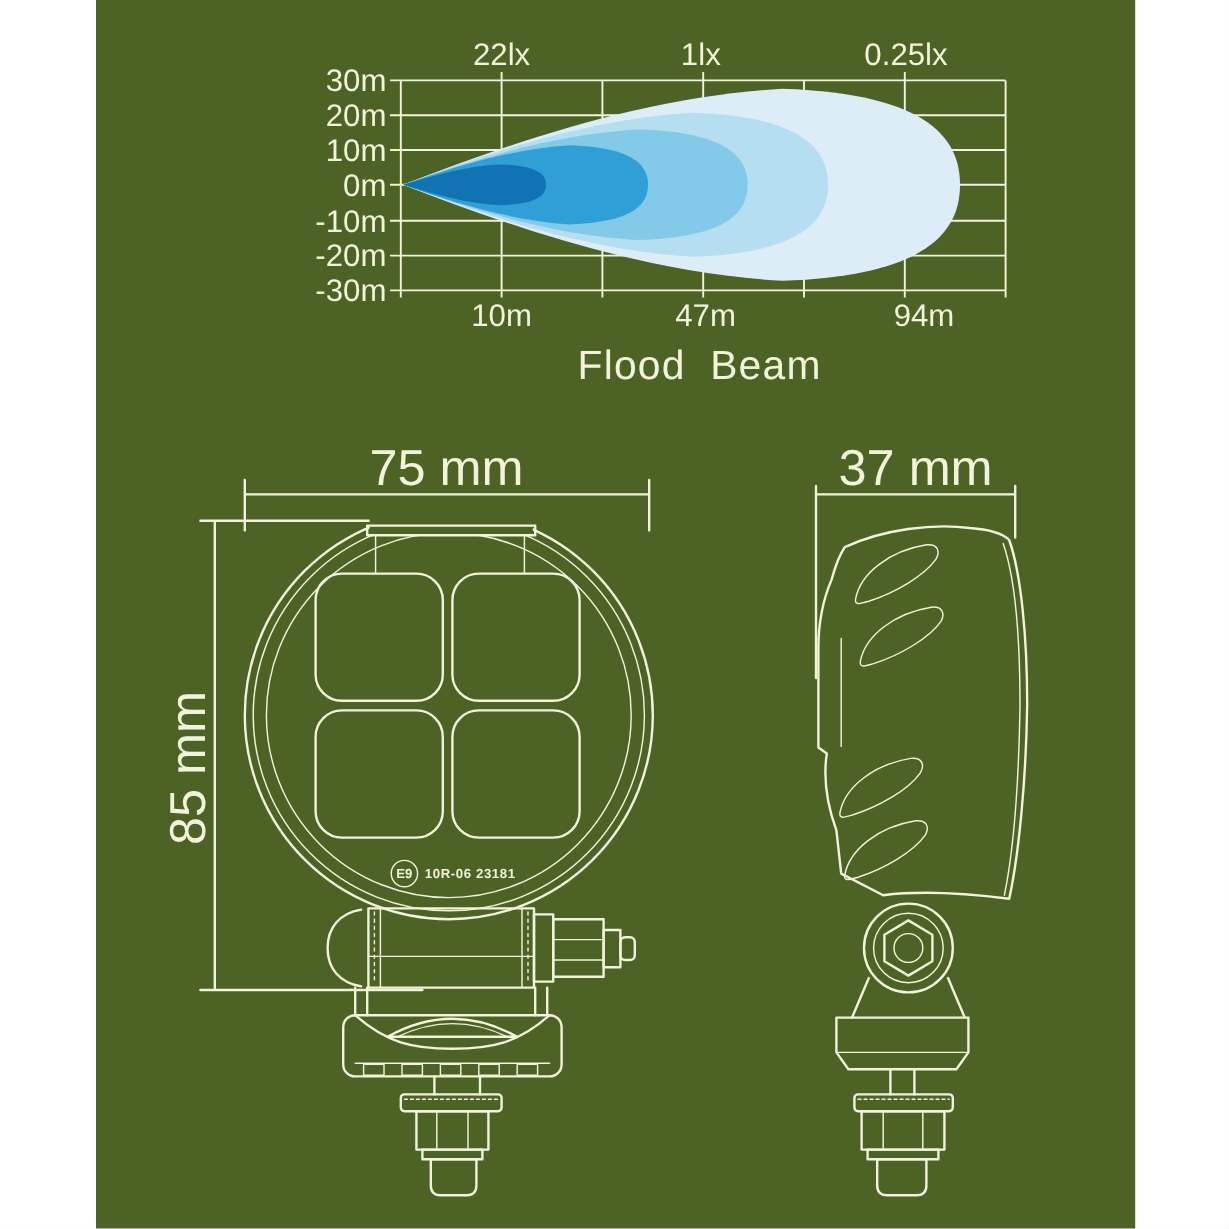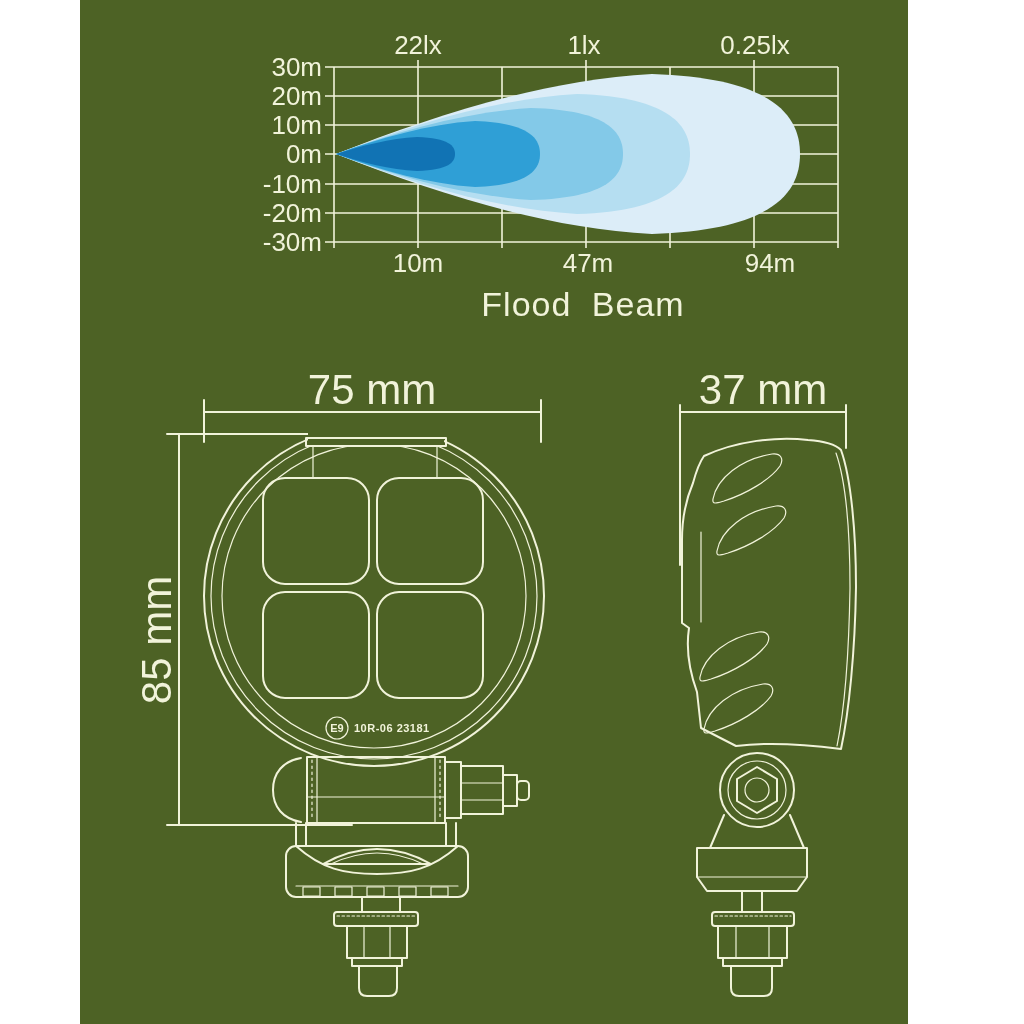--- a/index.html
+++ b/index.html
@@ -1,20 +1,20 @@
 <!DOCTYPE html>
 <html style="--cv: #4d6225; --ln: #f1f3da;"><head>
 <meta charset="utf-8">
 <style>
   :root{
     --cv:#4d6225;
     --ln:#f1f3da;
   }
   html,body{margin:0;padding:0;background:#ffffff;}
-  .stage{position:relative;width:908px;height:1024px;background:#ffffff;overflow:hidden;}
+  .stage{position:relative;width:1024px;height:1024px;background:#ffffff;overflow:hidden;}
   svg text{font-family:"Liberation Sans","DejaVu Sans",sans-serif;fill:var(--ln);}
   .s{stroke:var(--ln);fill:none;stroke-width:2;stroke-linecap:round;stroke-linejoin:round;}
   .t{stroke:var(--ln);fill:none;stroke-width:1.2;stroke-linecap:round;stroke-linejoin:round;}
   .grid{stroke:var(--ln);stroke-width:1.6;fill:none;}
   .ax{font-size:26px;}
   .lux{font-size:26px;}
   .title{font-size:34px;letter-spacing:1px;word-spacing:10px;}
   .dim{font-size:42px;}
   .tiny{font-size:11px;letter-spacing:.5px;font-weight:bold;}
   .emark{font-size:11px;font-weight:bold;}

